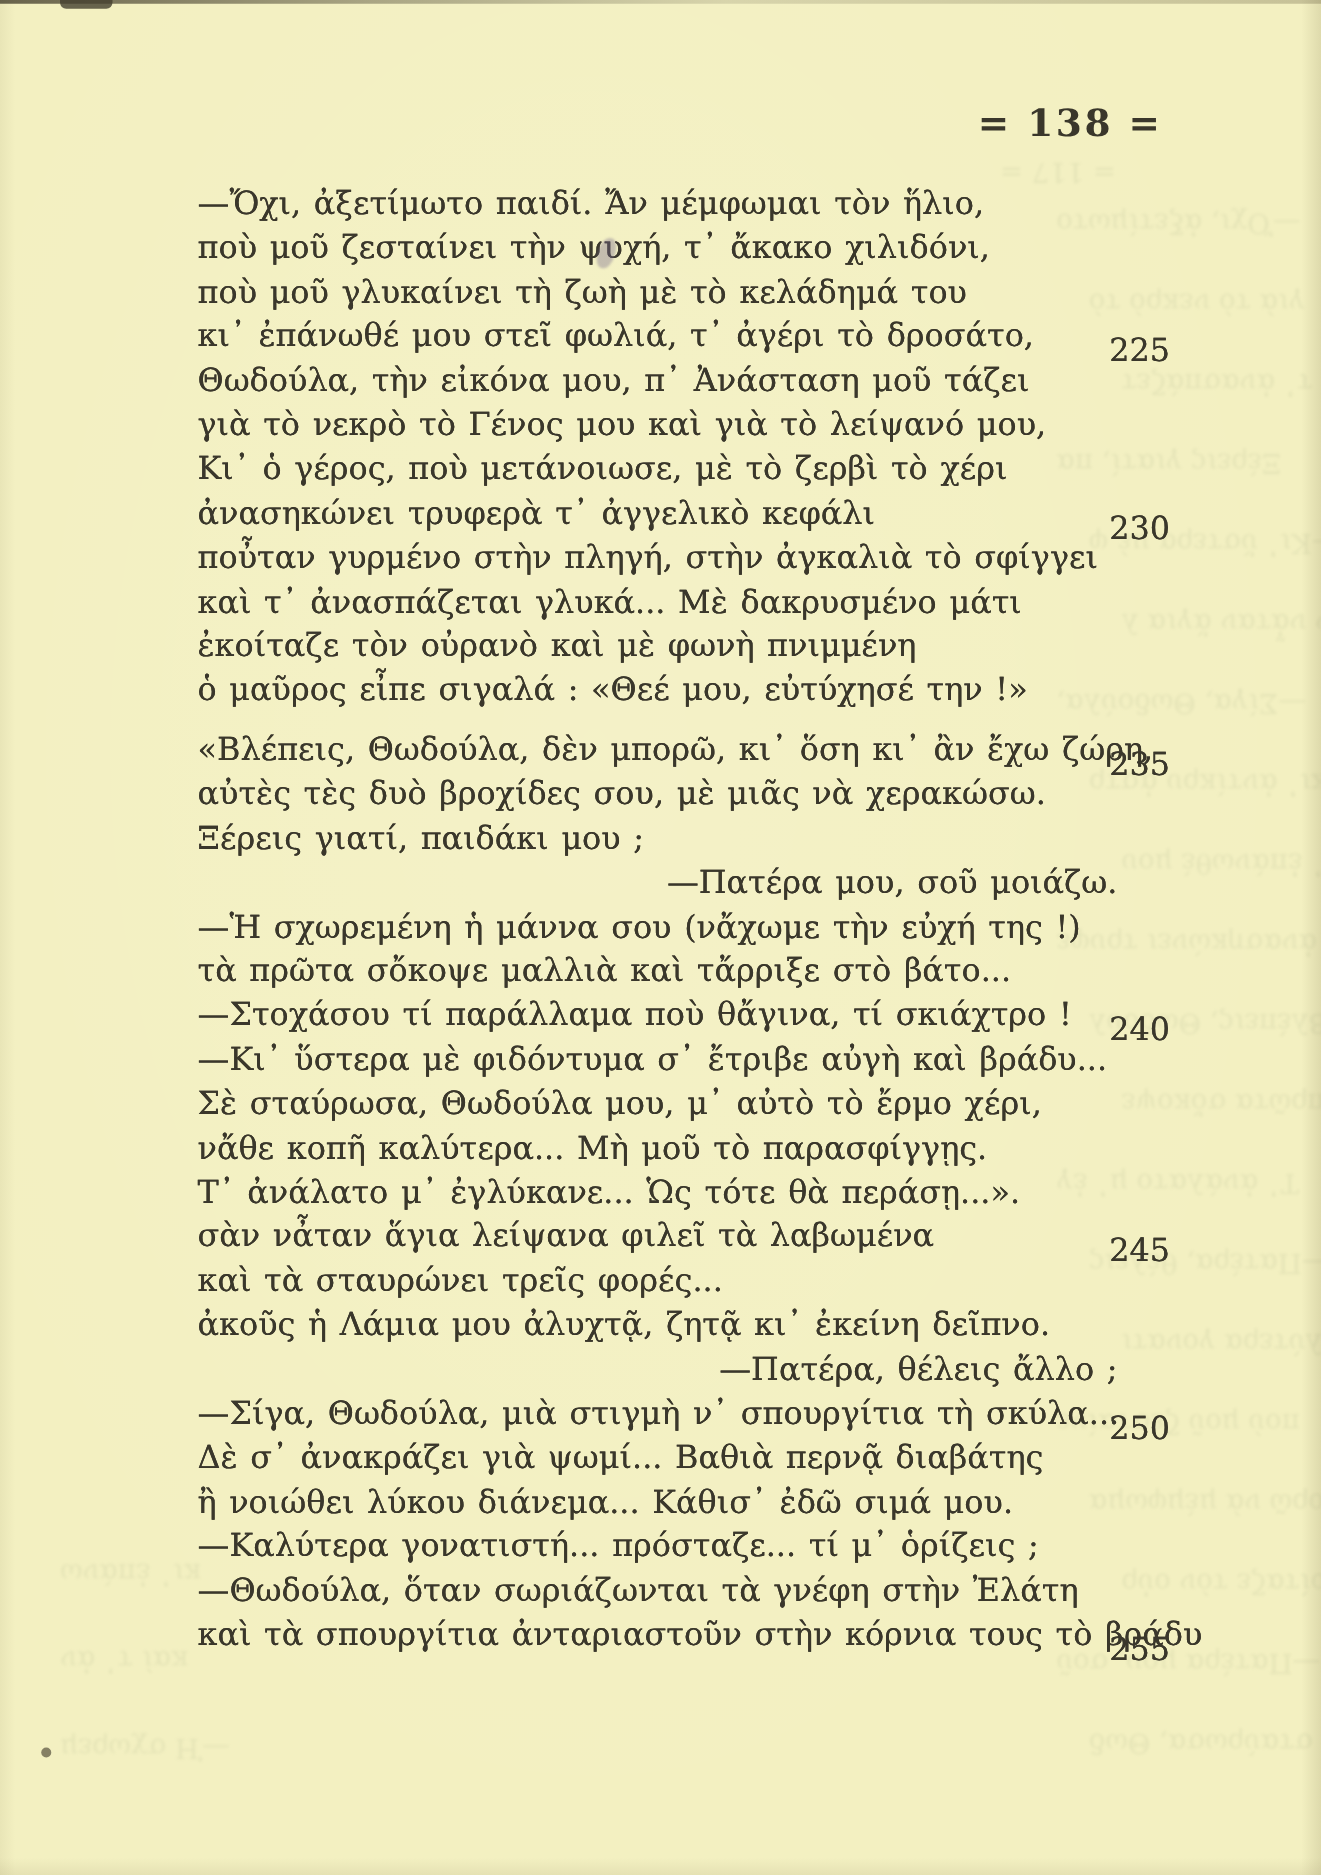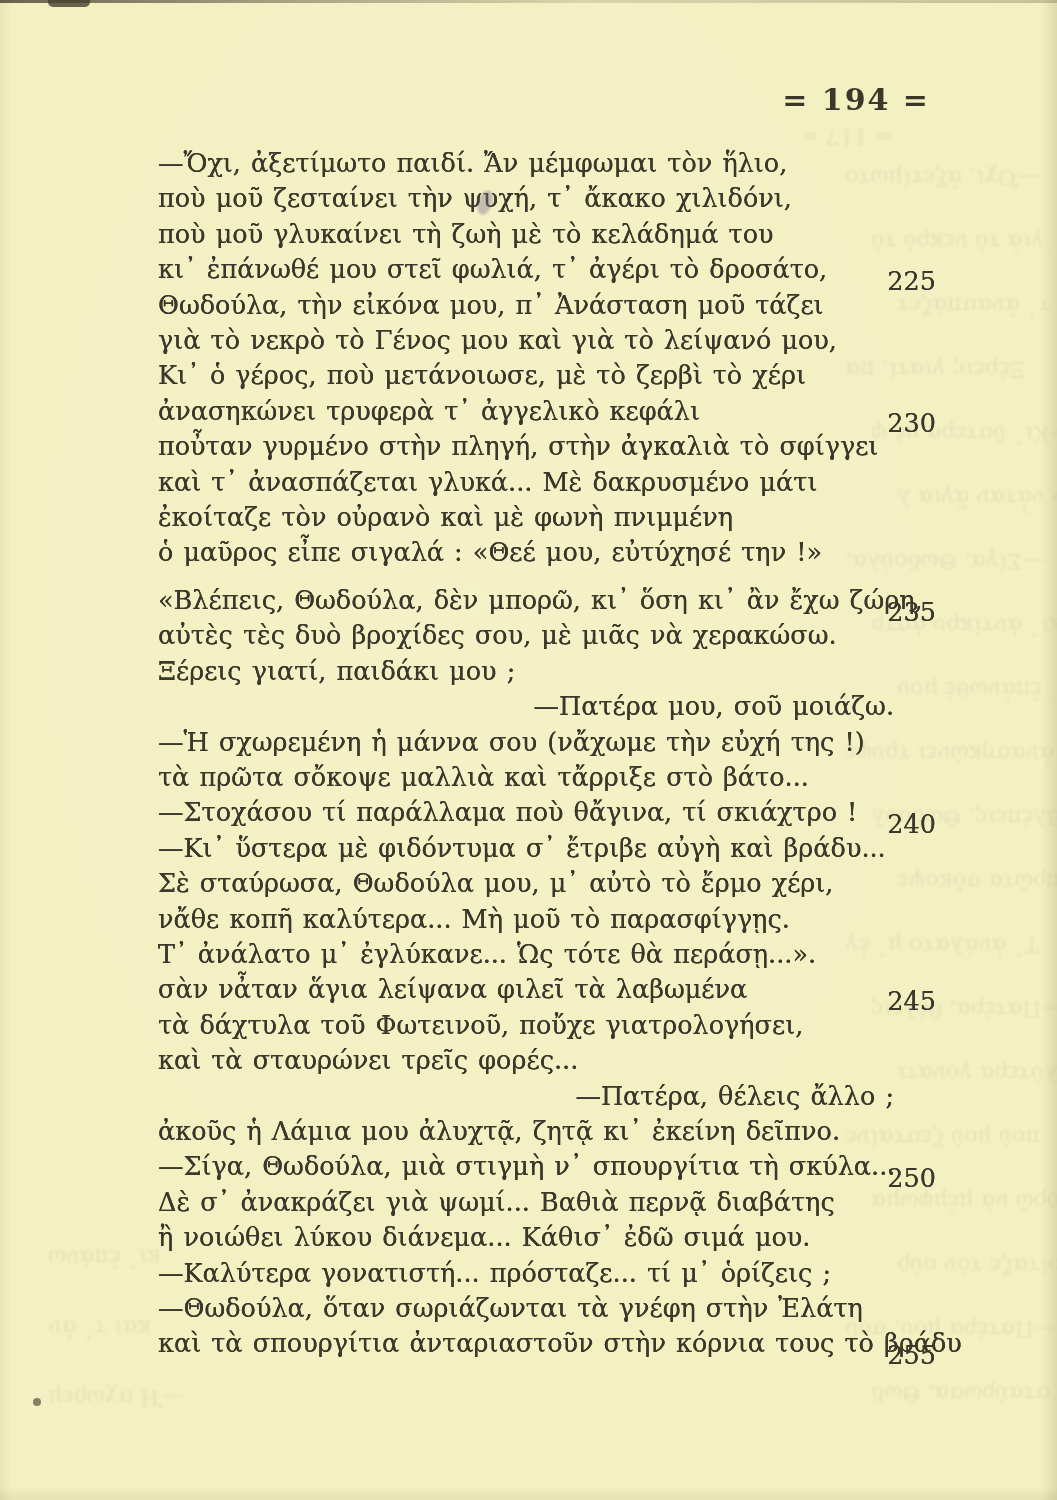--- a/index.html
+++ b/index.html
@@ -141,21 +141,21 @@
       <div class="ghost-frag" style="left: 48px; top: 1245px;">κι᾽ ἐπάνω</div>
       <div class="ghost-frag" style="left: 48px; top: 1315px;">καὶ τ᾽ ἀν</div>
       <div class="ghost-frag" style="left: 48px; top: 1385px;">—Ἡ σχωρεμ</div>
     </div>
 
   <div class="artifact top-edge-line"></div>
   <div class="artifact top-left-smudge"></div>
   <div class="artifact ink-blot"></div>
   <div class="artifact left-dot"></div>
 
-  <div class="page-number">= 194 =</div>
+  <div class="page-number">= 138 =</div>
 
   <main class="poem">
       <div class="stanza">
         <div class="line"><span class="line-text">—Ὄχι, ἀξετίμωτο παιδί. Ἄν μέμφωμαι τὸν ἥλιο,</span></div>
         <div class="line"><span class="line-text">ποὺ μοῦ ζεσταίνει τὴν ψυχή, τ᾽ ἄκακο χιλιδόνι,</span></div>
         <div class="line"><span class="line-text">ποὺ μοῦ γλυκαίνει τὴ ζωὴ μὲ τὸ κελάδημά του</span></div>
         <div class="line"><span class="line-text">κι᾽ ἐπάνωθέ μου στεῖ φωλιά, τ᾽ ἀγέρι τὸ δροσάτο,</span><span class="line-num">225</span></div>
         <div class="line"><span class="line-text">Θωδούλα, τὴν εἰκόνα μου, π᾽ Ἀνάσταση μοῦ τάζει</span></div>
         <div class="line"><span class="line-text">γιὰ τὸ νεκρὸ τὸ Γένος μου καὶ γιὰ τὸ λείψανό μου,</span></div>
         <div class="line"><span class="line-text">Κι᾽ ὁ γέρος, ποὺ μετάνοιωσε, μὲ τὸ ζερβὶ τὸ χέρι</span></div>
@@ -172,24 +172,23 @@
         <div class="line align-right"><span class="line-text">—Πατέρα μου, σοῦ μοιάζω.</span></div>
         <div class="line"><span class="line-text">—Ἡ σχωρεμένη ἡ μάννα σου (νἄχωμε τὴν εὐχή της !)</span></div>
         <div class="line"><span class="line-text">τὰ πρῶτα σὄκοψε μαλλιὰ καὶ τἄρριξε στὸ βάτο...</span></div>
         <div class="line"><span class="line-text">—Στοχάσου τί παράλλαμα ποὺ θἄγινα, τί σκιάχτρο !</span><span class="line-num">240</span></div>
         <div class="line"><span class="line-text">—Κι᾽ ὕστερα μὲ φιδόντυμα σ᾽ ἔτριβε αὐγὴ καὶ βράδυ...</span></div>
         <div class="line"><span class="line-text">Σὲ σταύρωσα, Θωδούλα μου, μ᾽ αὐτὸ τὸ ἔρμο χέρι,</span></div>
         <div class="line"><span class="line-text">νἄθε κοπῆ καλύτερα... Μὴ μοῦ τὸ παρασφίγγῃς.</span></div>
         <div class="line"><span class="line-text">Τ᾽ ἀνάλατο μ᾽ ἐγλύκανε... Ὡς τότε θὰ περάσῃ...».</span></div>
         <div class="line"><span class="line-num">245</span></div>
         <div class="line"><span class="line-text">σὰν νἆταν ἅγια λείψανα φιλεῖ τὰ λαβωμένα</span></div>
-        <div class="line"><span class="line-text">τὰ δάχτυλα τοῦ Φωτεινοῦ, ποὔχε γιατρολογήσει,</span></div>
         <div class="line"><span class="line-text">καὶ τὰ σταυρώνει τρεῖς φορές...</span></div>
+        <div class="line"><span class="line-text">ἀκοῦς ἡ Λάμια μου ἀλυχτᾷ, ζητᾷ κι᾽ ἐκείνη δεῖπνο.</span></div>
         <div class="line align-right"><span class="line-text">—Πατέρα, θέλεις ἄλλο ;</span></div>
-        <div class="line"><span class="line-text">ἀκοῦς ἡ Λάμια μου ἀλυχτᾷ, ζητᾷ κι᾽ ἐκείνη δεῖπνο.</span></div>
         <div class="line"><span class="line-text">—Σίγα, Θωδούλα, μιὰ στιγμὴ ν᾽ σπουργίτια τὴ σκύλα...</span><span class="line-num">250</span></div>
         <div class="line"><span class="line-text">Δὲ σ᾽ ἀνακράζει γιὰ ψωμί... Βαθιὰ περνᾷ διαβάτης</span></div>
         <div class="line"><span class="line-text">ἢ νοιώθει λύκου διάνεμα... Κάθισ᾽ ἐδῶ σιμά μου.</span></div>
         <div class="line"><span class="line-text">—Καλύτερα γονατιστή... πρόσταζε... τί μ᾽ ὁρίζεις ;</span></div>
         <div class="line"><span class="line-text">—Θωδούλα, ὅταν σωριάζωνται τὰ γνέφη στὴν Ἐλάτη</span></div>
         <div class="line"><span class="line-num">255</span></div>
         <div class="line"><span class="line-text">καὶ τὰ σπουργίτια ἀνταριαστοῦν στὴν κόρνια τους τὸ βράδυ</span></div>
       </div>
     </main>
 </div>

